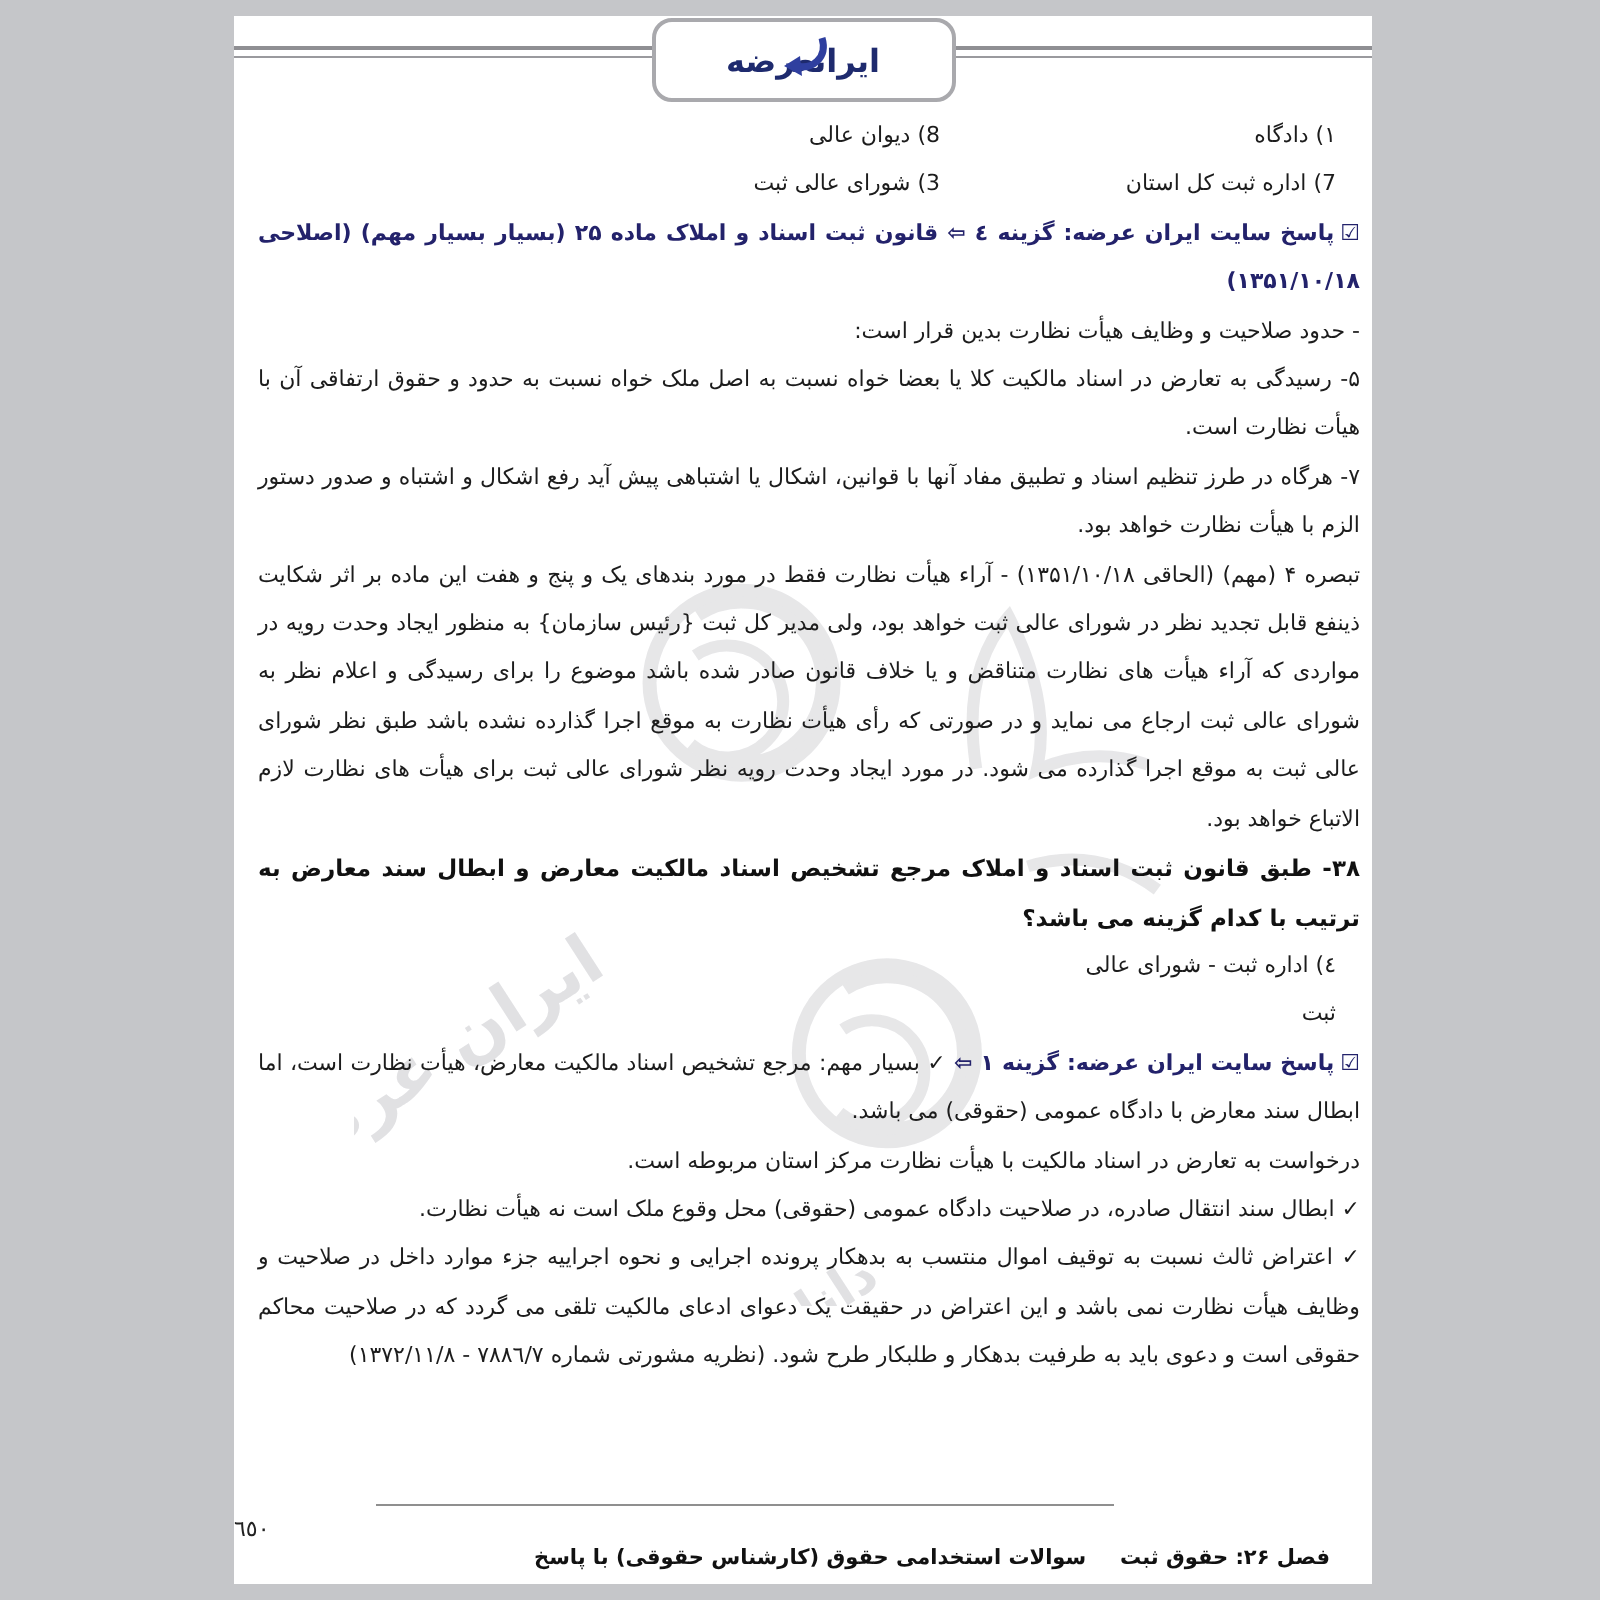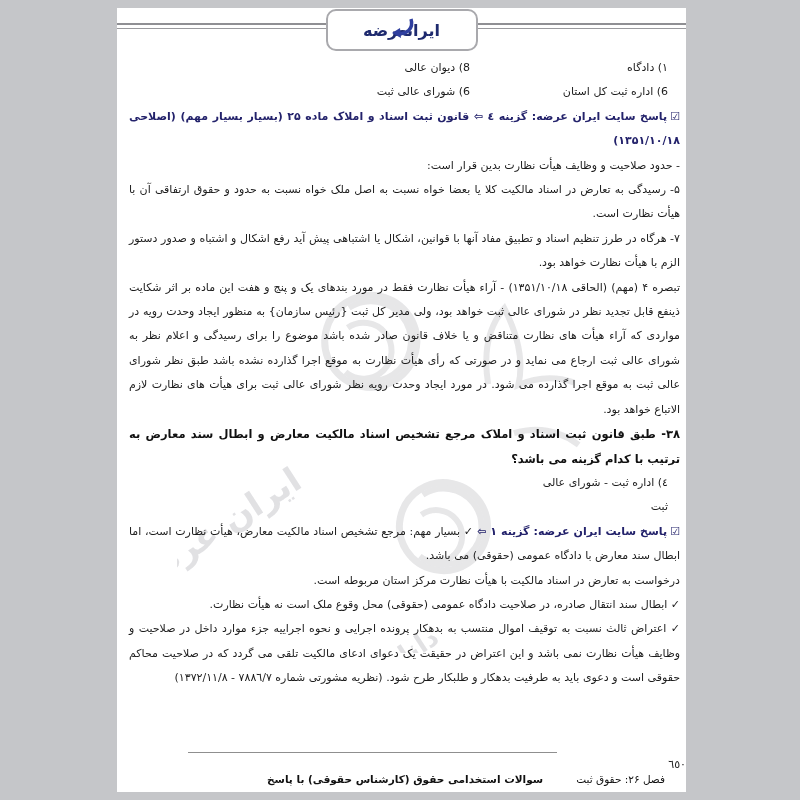--- a/index.html
+++ b/index.html
@@ -23,22 +23,22 @@
   .opts span{line-height:24.4px;}
   .opts.g37{grid-template-columns:198px 1fr;}
   .opts.g38{grid-template-columns:138px 1fr;}
   p.ans{color:#23226b;font-weight:bold;}
   p.ans .rest-plain{color:#1c1c1c;font-weight:normal;}
   .cb{color:#23226b;font-weight:bold;padding-left:3px;}
   
   .wm{position:absolute;left:60px;top:225px;pointer-events:none;}
   
   .fline{position:absolute;bottom:39px;left:71px;width:369px;border-top:1.5px solid #8f8f8f;}
-  .pnum{position:absolute;bottom:21px;left:0;right:0;text-align:right;font-size:11px;color:#222;}
-  .f-right{position:absolute;bottom:7px;right:21px;font-size:10.5px;font-weight:normal;direction:rtl;color:#111;}
+  .pnum{position:absolute;bottom:21px;left:0;right:0;text-align:left;font-size:11px;color:#222;}
+  .f-right{position:absolute;bottom:7px;right:21px;font-size:10.5px;font-weight:bold;direction:rtl;color:#111;}
   .f-center{position:absolute;bottom:7px;left:150px;font-size:10.5px;font-weight:bold;direction:rtl;color:#111;}
 </style>
 </head>
 <body>
 
 <div class="stage">
   <div class="page">
 
     <svg class="wm" width="460" height="420" viewBox="0 0 460 420">
       <g transform="rotate(-33 230 210)" stroke="#e3e3e5" stroke-width="7" fill="none" opacity="0.85">
@@ -65,22 +65,22 @@
         </svg>
       </div>
     </div>
 
     <div class="content">
 
 
       <div class="opts g37">
         <span>۱) دادگاه</span>
         <span>8) دیوان عالی</span>
-        <span>6) اداره ثبت کل استان</span>
-        <span>6) شورای عالی ثبت</span>
+        <span>7) اداره ثبت کل استان</span>
+        <span>3) شورای عالی ثبت</span>
       </div>
 
       <p class="ans"><span class="cb">☑</span><span>پاسخ سایت ایران عرضه: گزینه ٤ ⇦ قانون ثبت اسناد و املاک ماده ۲۵ (بسیار بسیار مهم) (اصلاحی ۱۳۵۱/۱۰/۱۸)</span></p>
 
       <p>- حدود صلاحیت و وظایف هیأت نظارت بدین قرار است:</p>
       <p>۵- رسیدگی به تعارض در اسناد مالکیت کلا یا بعضا خواه نسبت به اصل ملک خواه نسبت به حدود و حقوق ارتفاقی آن با هیأت نظارت است.</p>
       <p>۷- هرگاه در طرز تنظیم اسناد و تطبیق مفاد آنها با قوانین، اشکال یا اشتباهی پیش آید رفع اشکال و اشتباه و صدور دستور الزم با هیأت نظارت خواهد بود.</p>
       <p>تبصره ۴ (مهم) (الحاقی ۱۳۵۱/۱۰/۱۸) - آراء هیأت نظارت فقط در مورد بندهای یک و پنج و هفت این ماده بر اثر شکایت ذینفع قابل تجدید نظر در شورای عالی ثبت خواهد بود، ولی مدیر کل ثبت {رئیس سازمان} به منظور ایجاد وحدت رویه در مواردی که آراء هیأت های نظارت متناقض و یا خلاف قانون صادر شده باشد موضوع را برای رسیدگی و اعلام نظر به شورای عالی ثبت ارجاع می نماید و در صورتی که رأی هیأت نظارت به موقع اجرا گذارده نشده باشد طبق نظر شورای عالی ثبت به موقع اجرا گذارده می شود. در مورد ایجاد وحدت رویه نظر شورای عالی ثبت برای هیأت های نظارت لازم الاتباع خواهد بود.</p>
 
       <p class="q">۳۸- طبق قانون ثبت اسناد و املاک مرجع تشخیص اسناد مالکیت معارض و ابطال سند معارض به ترتیب با کدام گزینه می باشد؟</p>

